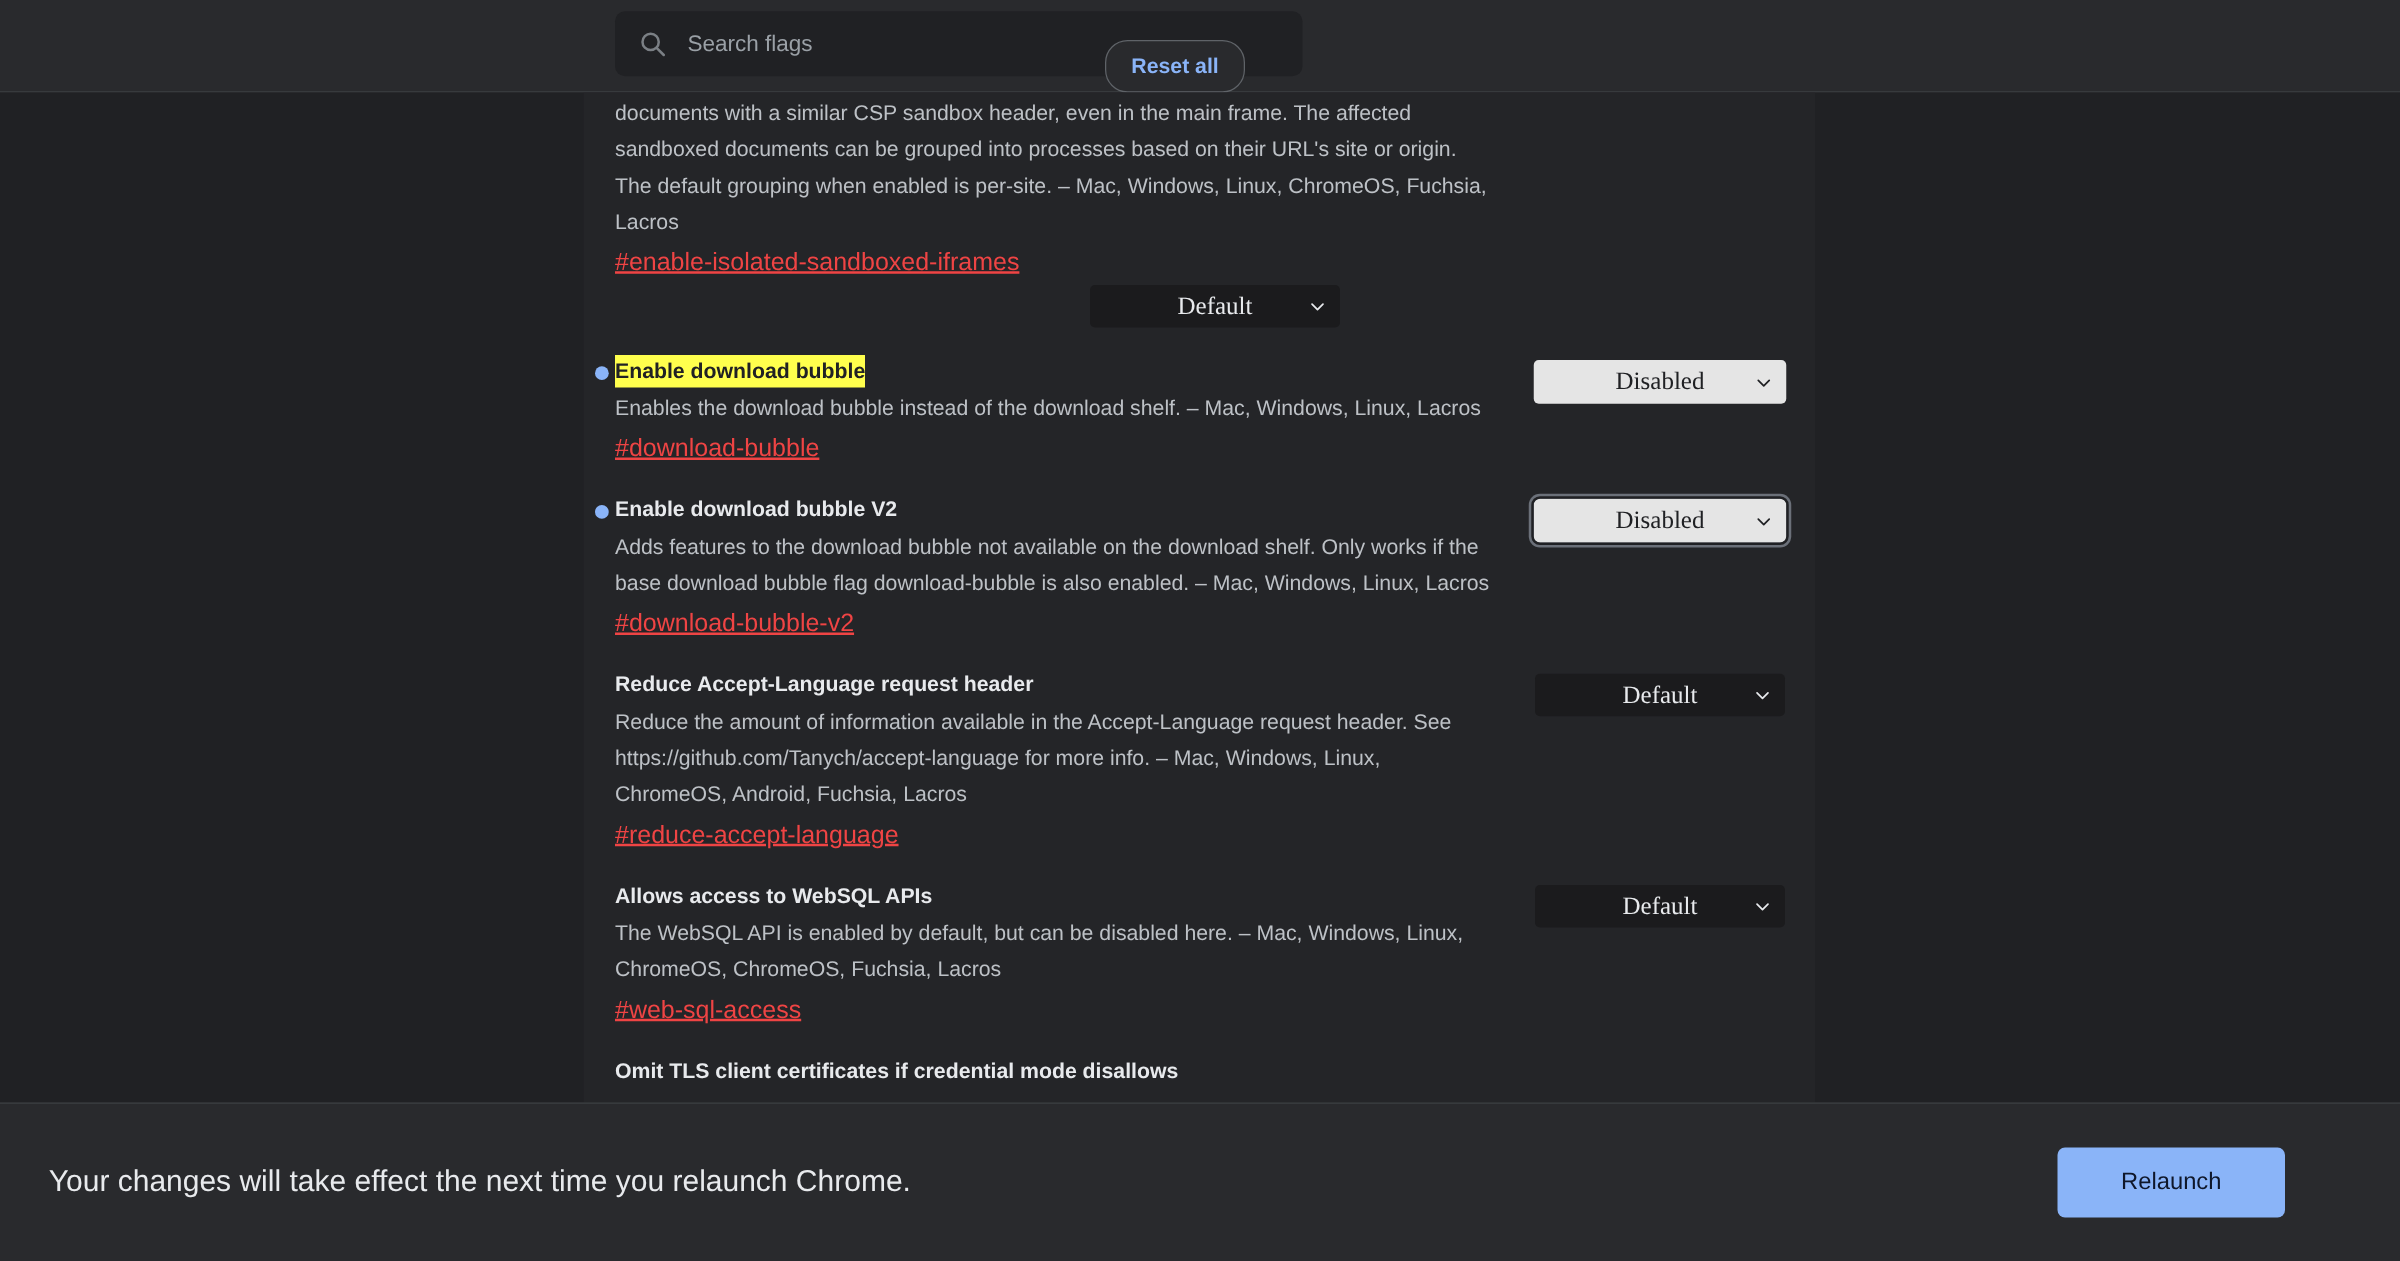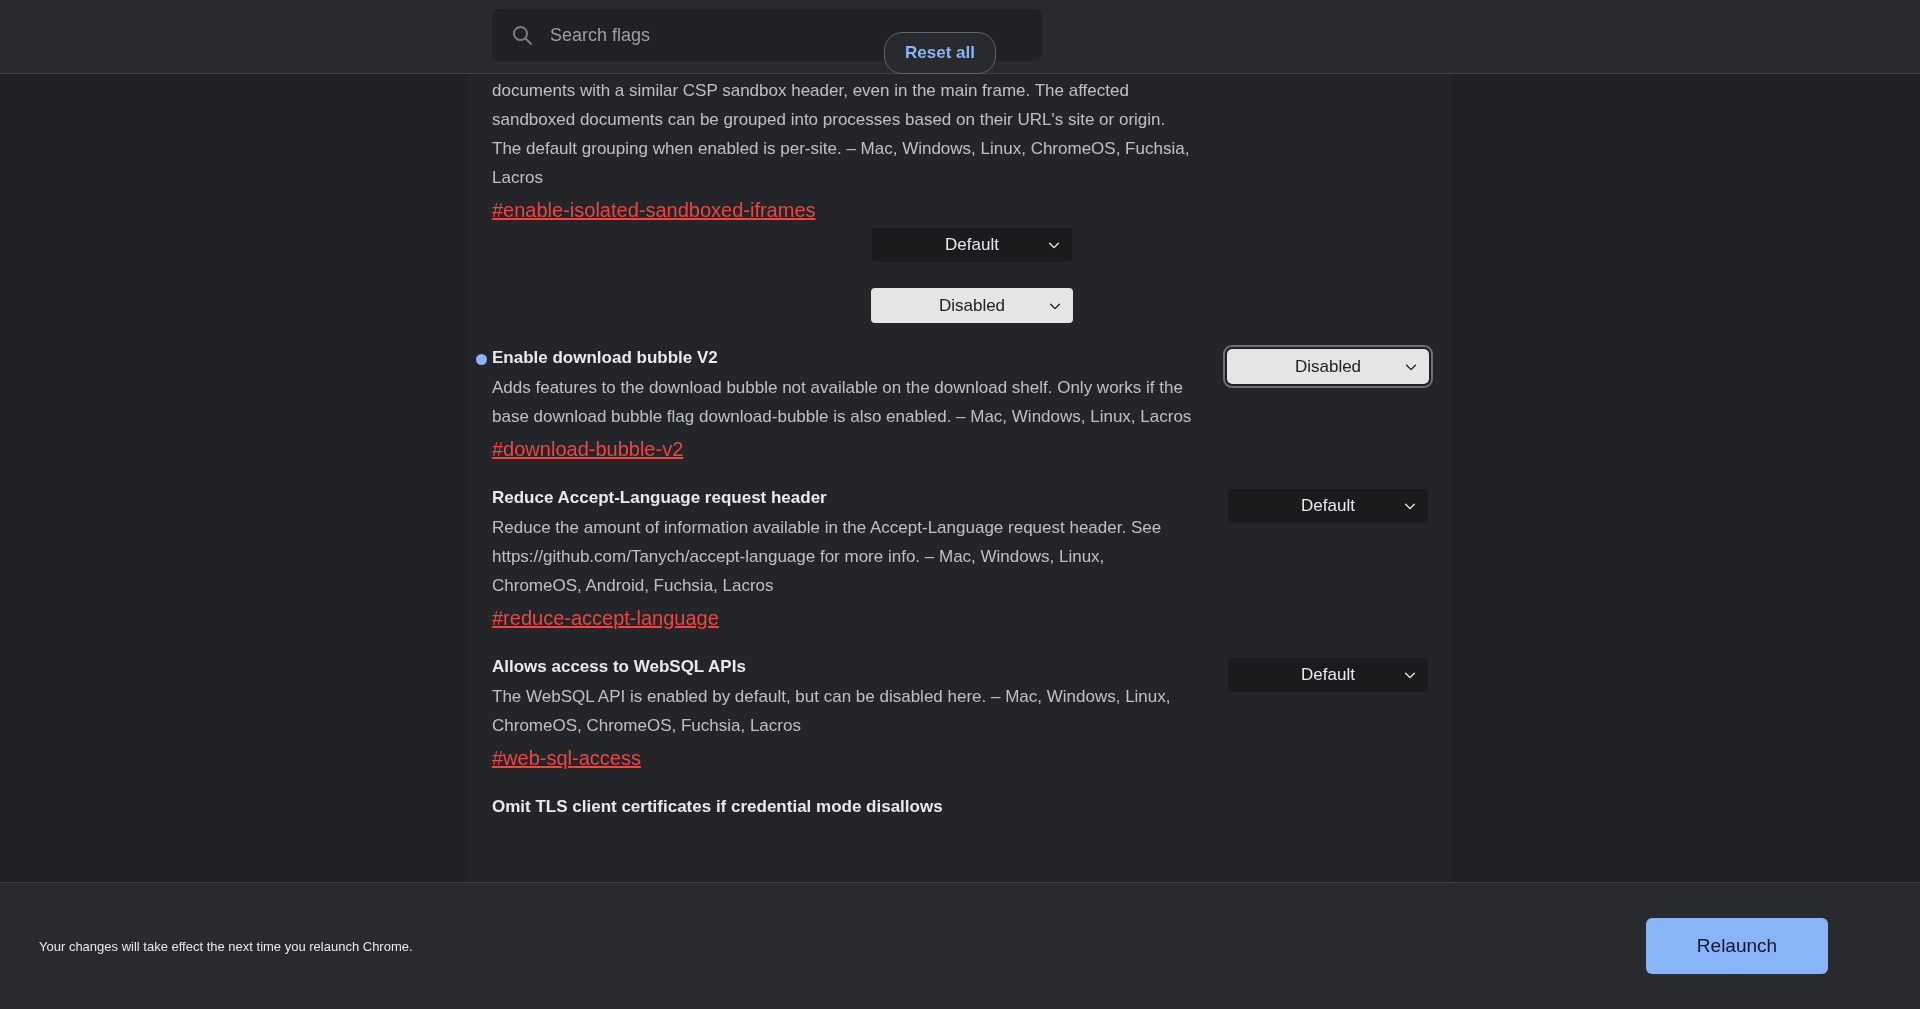--- a/index.html
+++ b/index.html
@@ -150,24 +150,25 @@
 
   
   .sel {
     position: relative;
     width: 200px;
     height: 34px;
     border-radius: 4px;
     display: flex;
     align-items: center;
     justify-content: center;
-    font-size: 17px;
+    font-size: 20px;
     cursor: pointer;
     box-sizing: border-box;
     user-select: none;
+    font-family: Liberation Serif, serif;
   }
   .sel.default { background: #1b1b1d; color: #e8eaed; }
   .sel.modified { background: #e5e5e5; color: #202124; width: 202px; height: 35px; }
   .sel.focused {
     outline: 2px solid #202124;
     box-shadow: 0 0 0 4px #6b7079;
     border-radius: 5px;
   }
   .sel .chev {
     position: absolute;
@@ -187,21 +188,21 @@
     height: 127px;
     background: #292a2d;
     border-top: 1px solid #3c4043;
     box-sizing: border-box;
   }
   #relaunch-text {
     position: absolute;
     left: 39px;
     top: 50%;
     transform: translateY(-50%);
-    font-size: 13px;
+    font-size: 24px;
     color: #e8eaed;
   }
   #relaunch-button {
     position: absolute;
     right: 92px;
     top: 50%;
     transform: translateY(-50%);
     width: 182px;
     height: 56px;
     background: #8ab4f8;
@@ -234,20 +235,21 @@
         <div class="flag-right">
           <div class="sel default">
             <span>Default</span>
             <svg class="chev" viewBox="0 0 16 16" fill="none" stroke="currentColor" stroke-width="1.6" stroke-linecap="round" stroke-linejoin="round">
               <polyline points="3,6 8,11 13,6"></polyline>
             </svg>
           </div>
         </div>
       </div>
       <div class="flag-row" style="padding-top: 22px;">
+        <div class="flag-left"><span class="title-wrap"><span class="dot"></span><span class="flag-title highlight">Enable download bubble</span></span><div class="flag-desc">Enables the download bubble instead of the download shelf. – Mac, Windows, Linux, Lacros</div><a class="flag-link">#download-bubble</a></div>
         <div class="flag-right">
           <div class="sel modified">
             <span>Disabled</span>
             <svg class="chev" viewBox="0 0 16 16" fill="none" stroke="currentColor" stroke-width="1.6" stroke-linecap="round" stroke-linejoin="round">
               <polyline points="3,6 8,11 13,6"></polyline>
             </svg>
           </div>
         </div>
       </div>
       <div class="flag-row" style="padding-top: 22px;">

